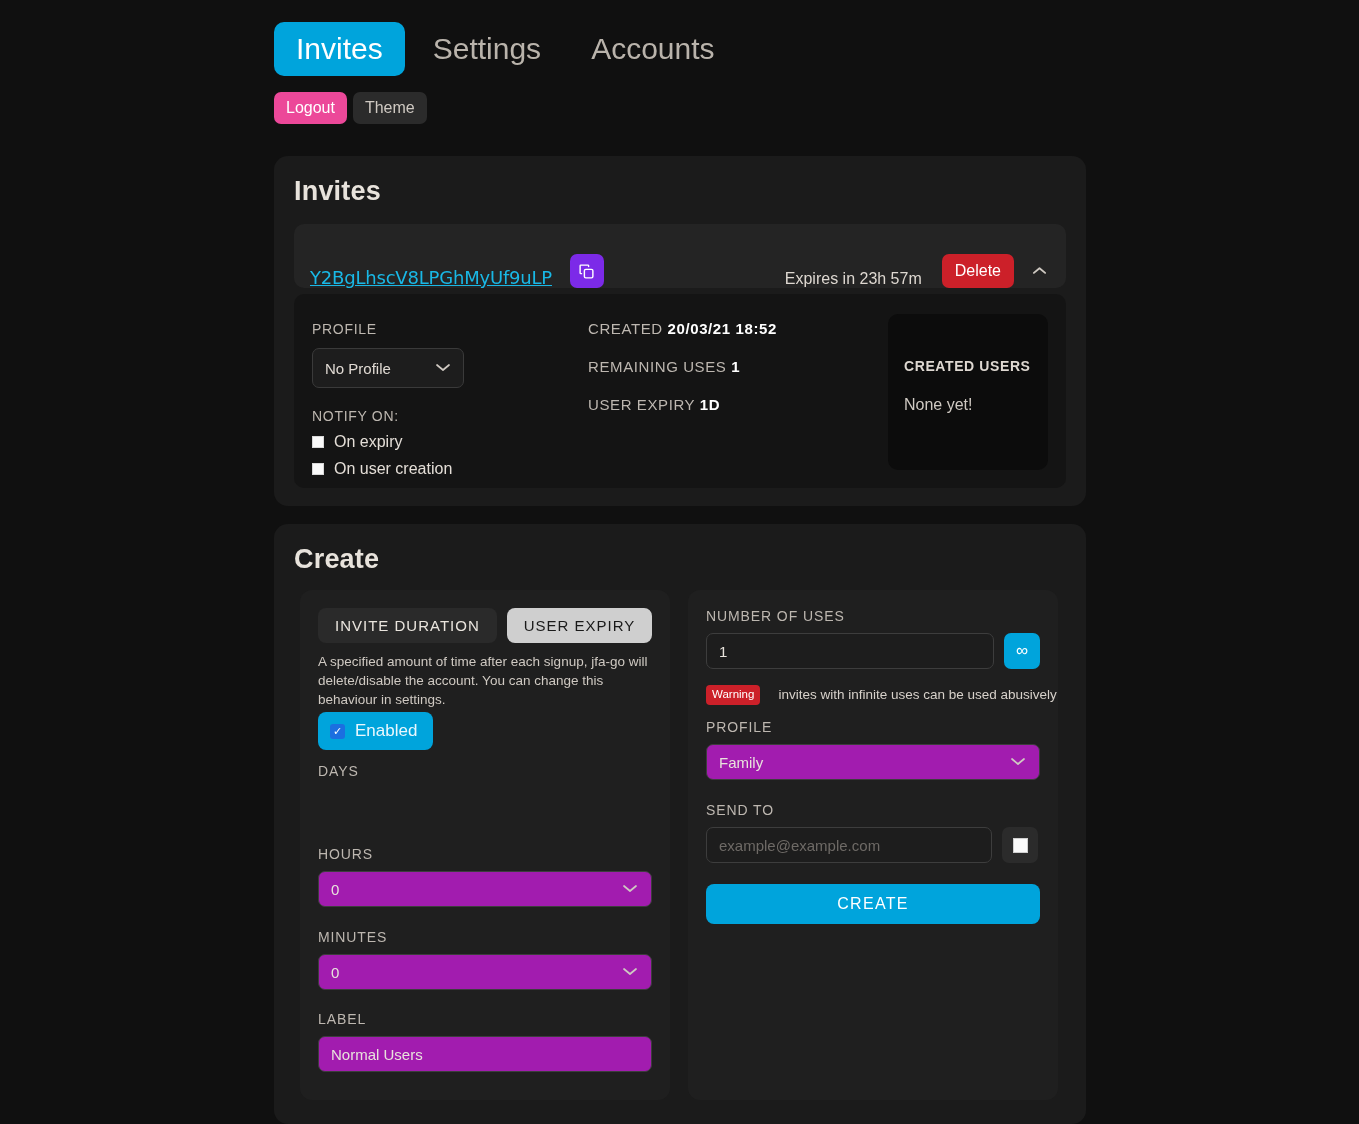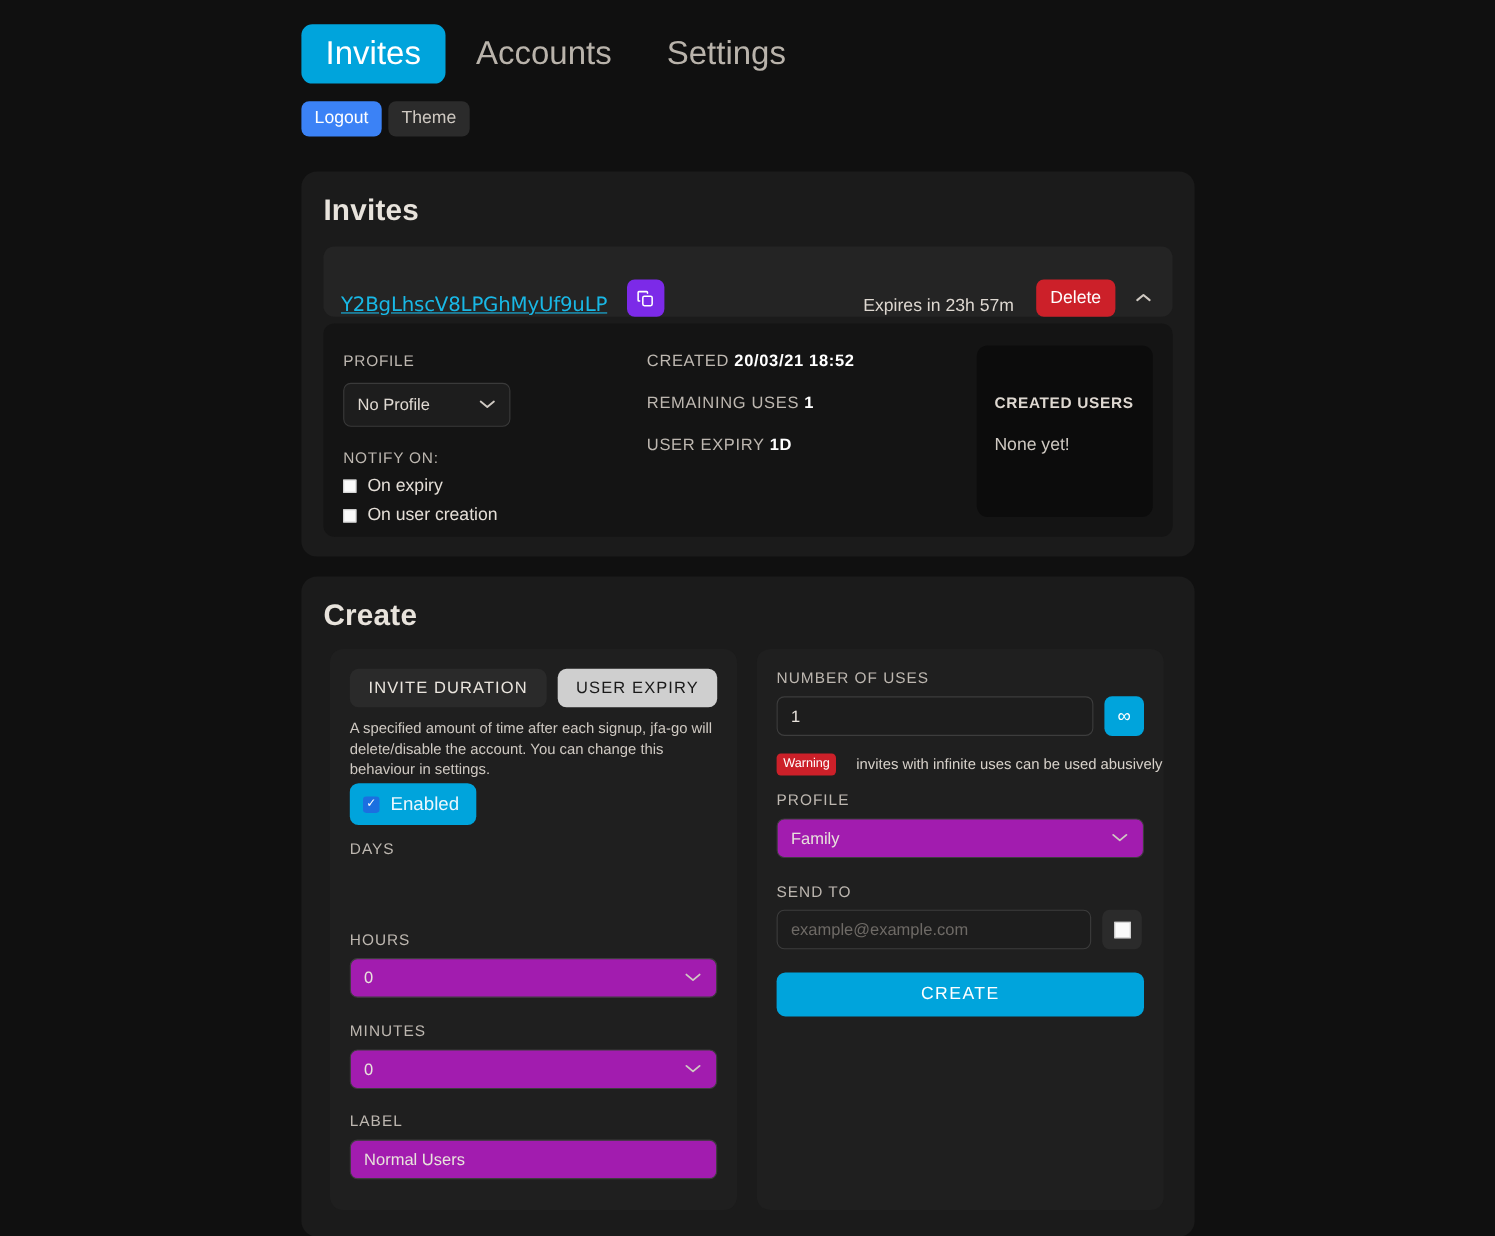--- a/index.html
+++ b/index.html
@@ -44,21 +44,21 @@
   }
   .pill {
     font-size: 16px;
     line-height: 1;
     padding: 8px 12px;
     border-radius: 7px;
     cursor: pointer;
     user-select: none;
     white-space: nowrap;
   }
-  .pill.danger { background: #3b82f6; color: #ffffff; }
+  .pill.danger { background: #ec4899; color: #ffffff; }
   .pill.neutral { background: #2b2b2b; color: #cfc9c2; }
 
   
   .card {
     position: absolute;
     background: #1b1b1b;
     border-radius: 14px;
   }
   #invites-card { left: 274px; top: 156px; width: 812px; height: 350px; }
   #create-card  { left: 274px; top: 524px; width: 812px; height: 600px; }
@@ -321,22 +321,22 @@
   }
   svg { display: block; }
 </style>
 </head>
 <body>
 
 <div class="page">
 
   <div class="topnav">
     <div class="navtab active">Invites</div>
+    <div class="navtab">Settings</div>
     <div class="navtab">Accounts</div>
-    <div class="navtab">Settings</div>
   </div>
 
   <div class="subnav">
     <div class="pill danger">Logout</div>
     <div class="pill neutral">Theme</div>
   </div>
 
   <div class="card" id="invites-card">
     <div class="card-title">Invites</div>
 

